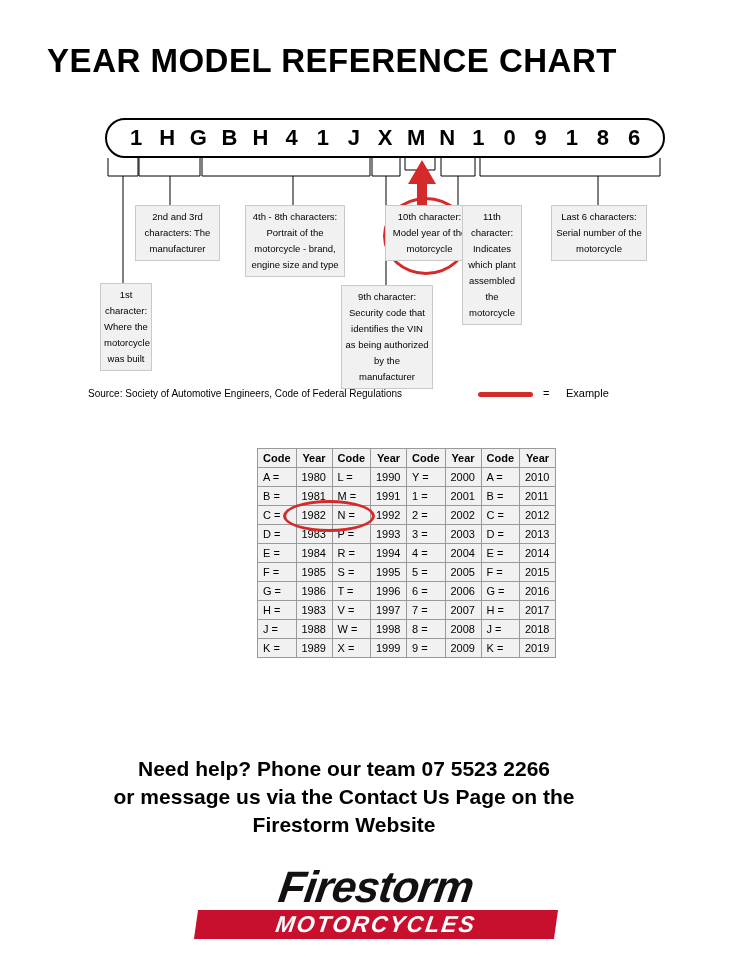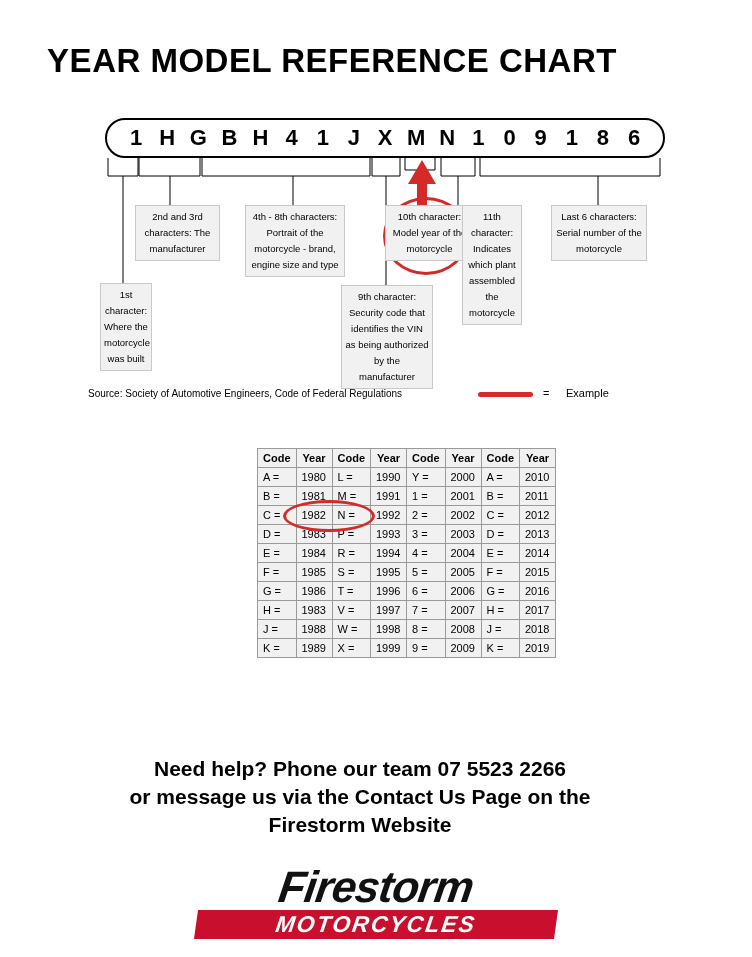--- a/index.html
+++ b/index.html
@@ -161,21 +161,21 @@
     width: 80px;
     height: 72px;
     border: 3px solid #d42a2a;
     border-radius: 50%;
     pointer-events: none;
   }
 
   
   .footer {
     position: absolute;
-    left: 16px;
+    left: 0;
     top: 755px;
     width: 688px;
     text-align: center;
     font-size: 21px;
     font-weight: bold;
     line-height: 28px;
   }
 
   
   .logo {

